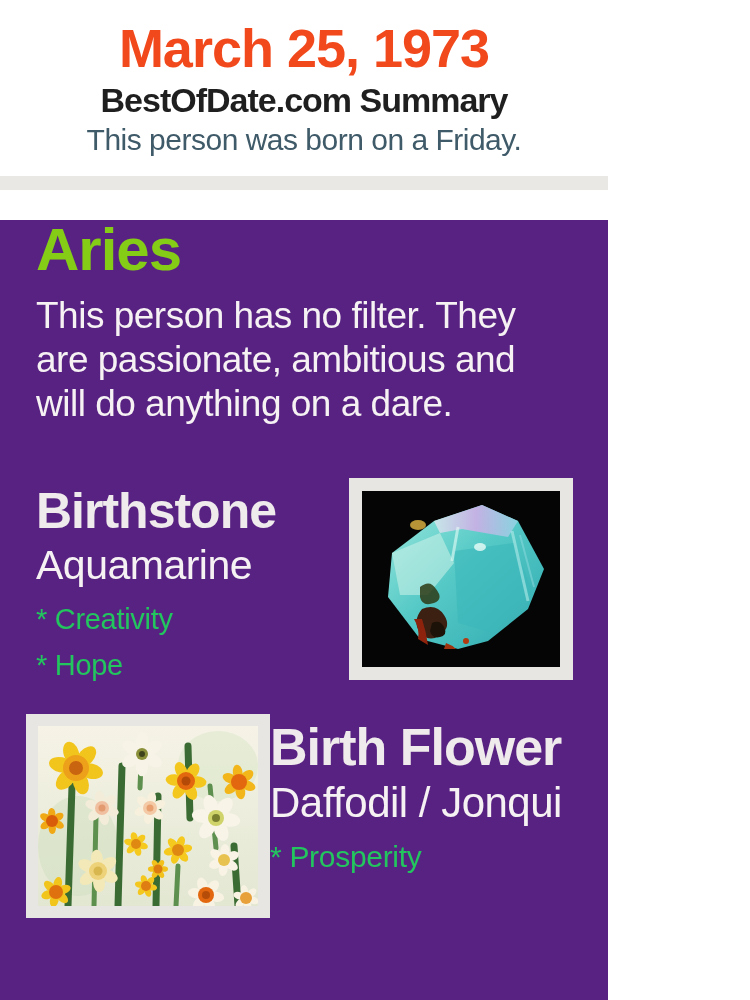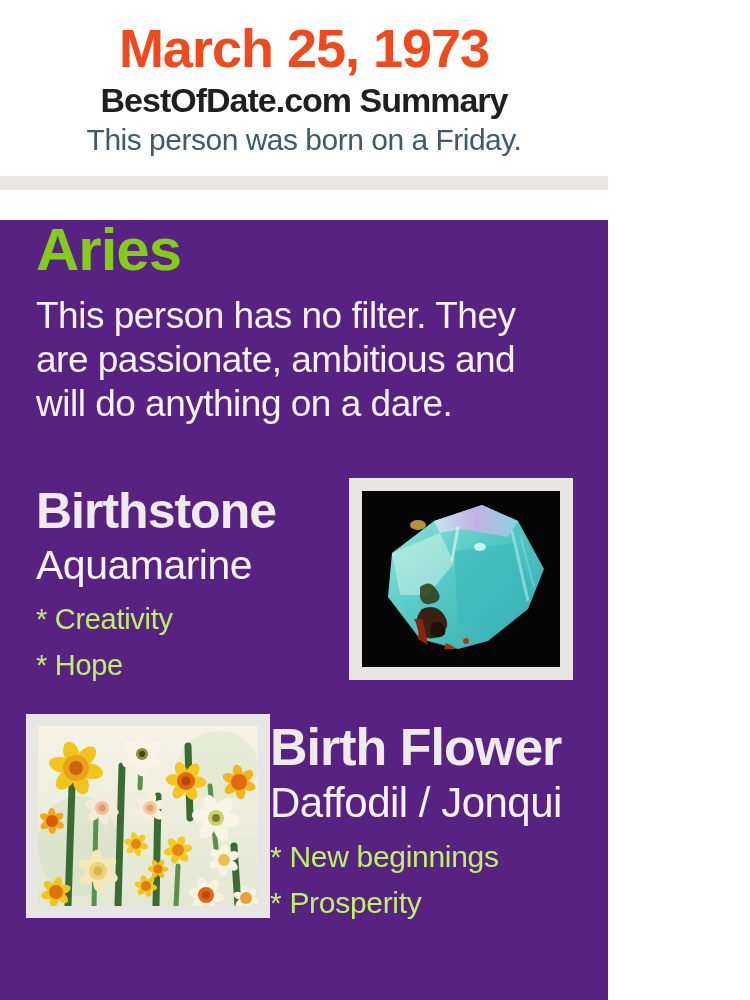--- a/index.html
+++ b/index.html
@@ -87,21 +87,21 @@
     font-size: 41px;
     color: #f6f2f4;
     letter-spacing: -0.5px;
     margin-top: 6px;
     line-height: 1.1;
   }
   .traits { list-style: none; margin-top: 6px; }
   .traits li {
     font-size: 29px;
     letter-spacing: -0.3px;
-    color: #bef264;
+    color: #22c55e;
     margin-top: 17px;
     line-height: 1.0;
   }
   .photo-frame {
     background: #e8e6e2;
     flex: none;
   }
   .stone-frame { width: 224px; height: 202px; padding: 13px; }
   .stone-frame svg { display: block; width: 198px; height: 176px; }
   .flower-frame { width: 244px; height: 204px; padding: 12px; }
@@ -263,21 +263,20 @@
           <use href="#petals6" transform="translate(18,166) rotate(42) scale(0.5)" fill="#f2c51d"></use>
           <circle cx="18" cy="166" r="7" fill="#df720e"></circle>
           <use href="#petals6" transform="translate(208,172) rotate(18) scale(0.43)" fill="#f7f2e2"></use>
           <circle cx="208" cy="172" r="6" fill="#e8a03a"></circle>
         </svg>
       </div>
       <div class="flower-col">
         <div class="sub-heading">Birth Flower</div>
         <div class="sub-name">Daffodil / Jonqui</div>
         <ul class="traits">
-          <li>* New beginnings</li>
           <li>* Prosperity</li>
         </ul>
       </div>
     </div>
 
   </div>
 
 </div>
 
 </body></html>

